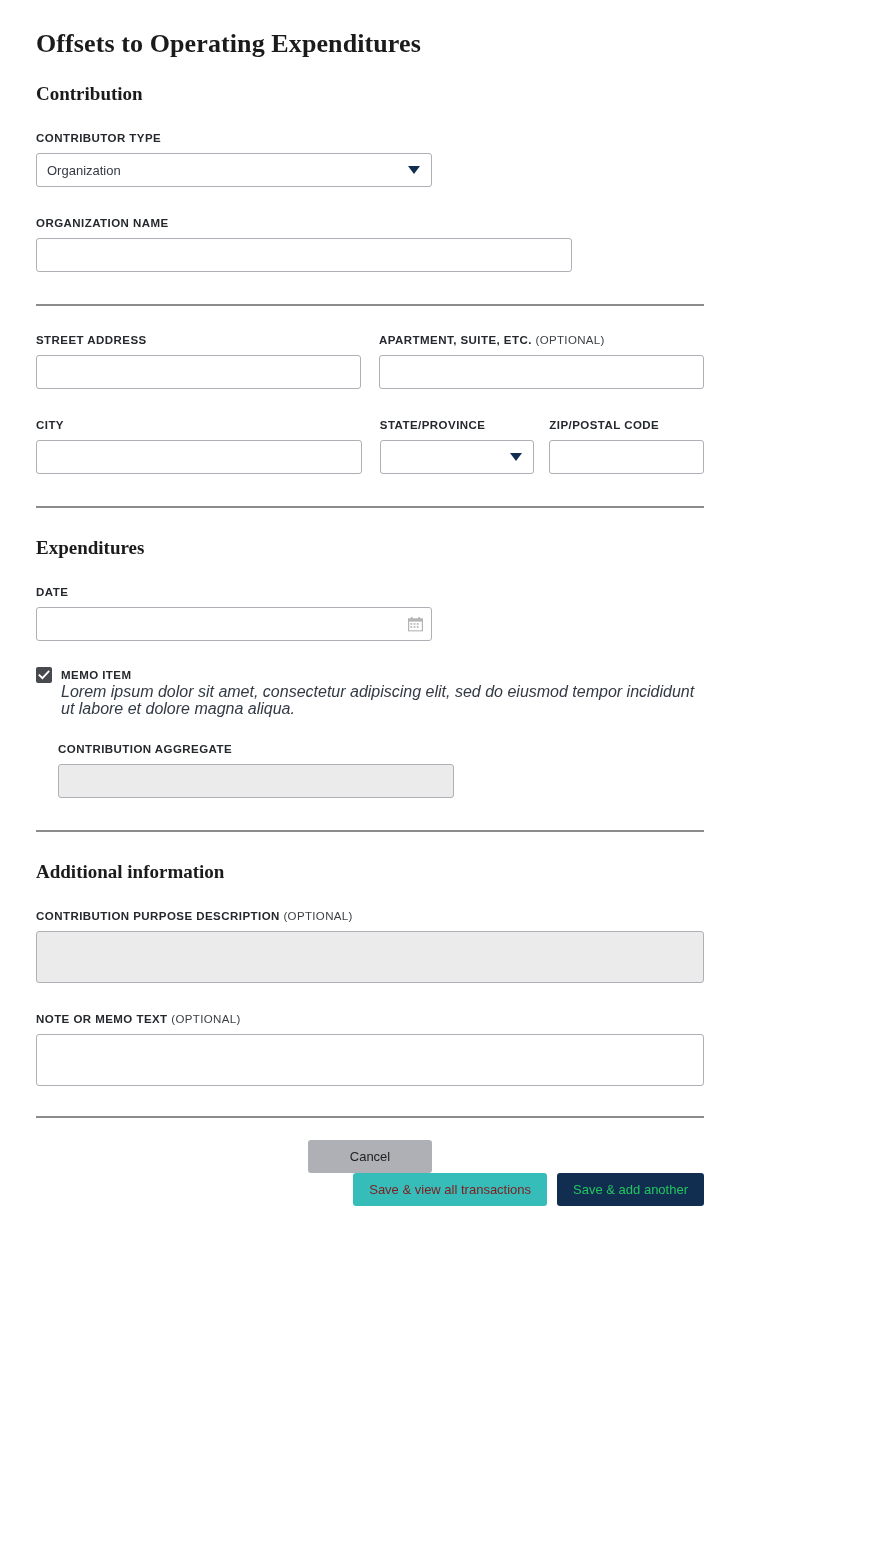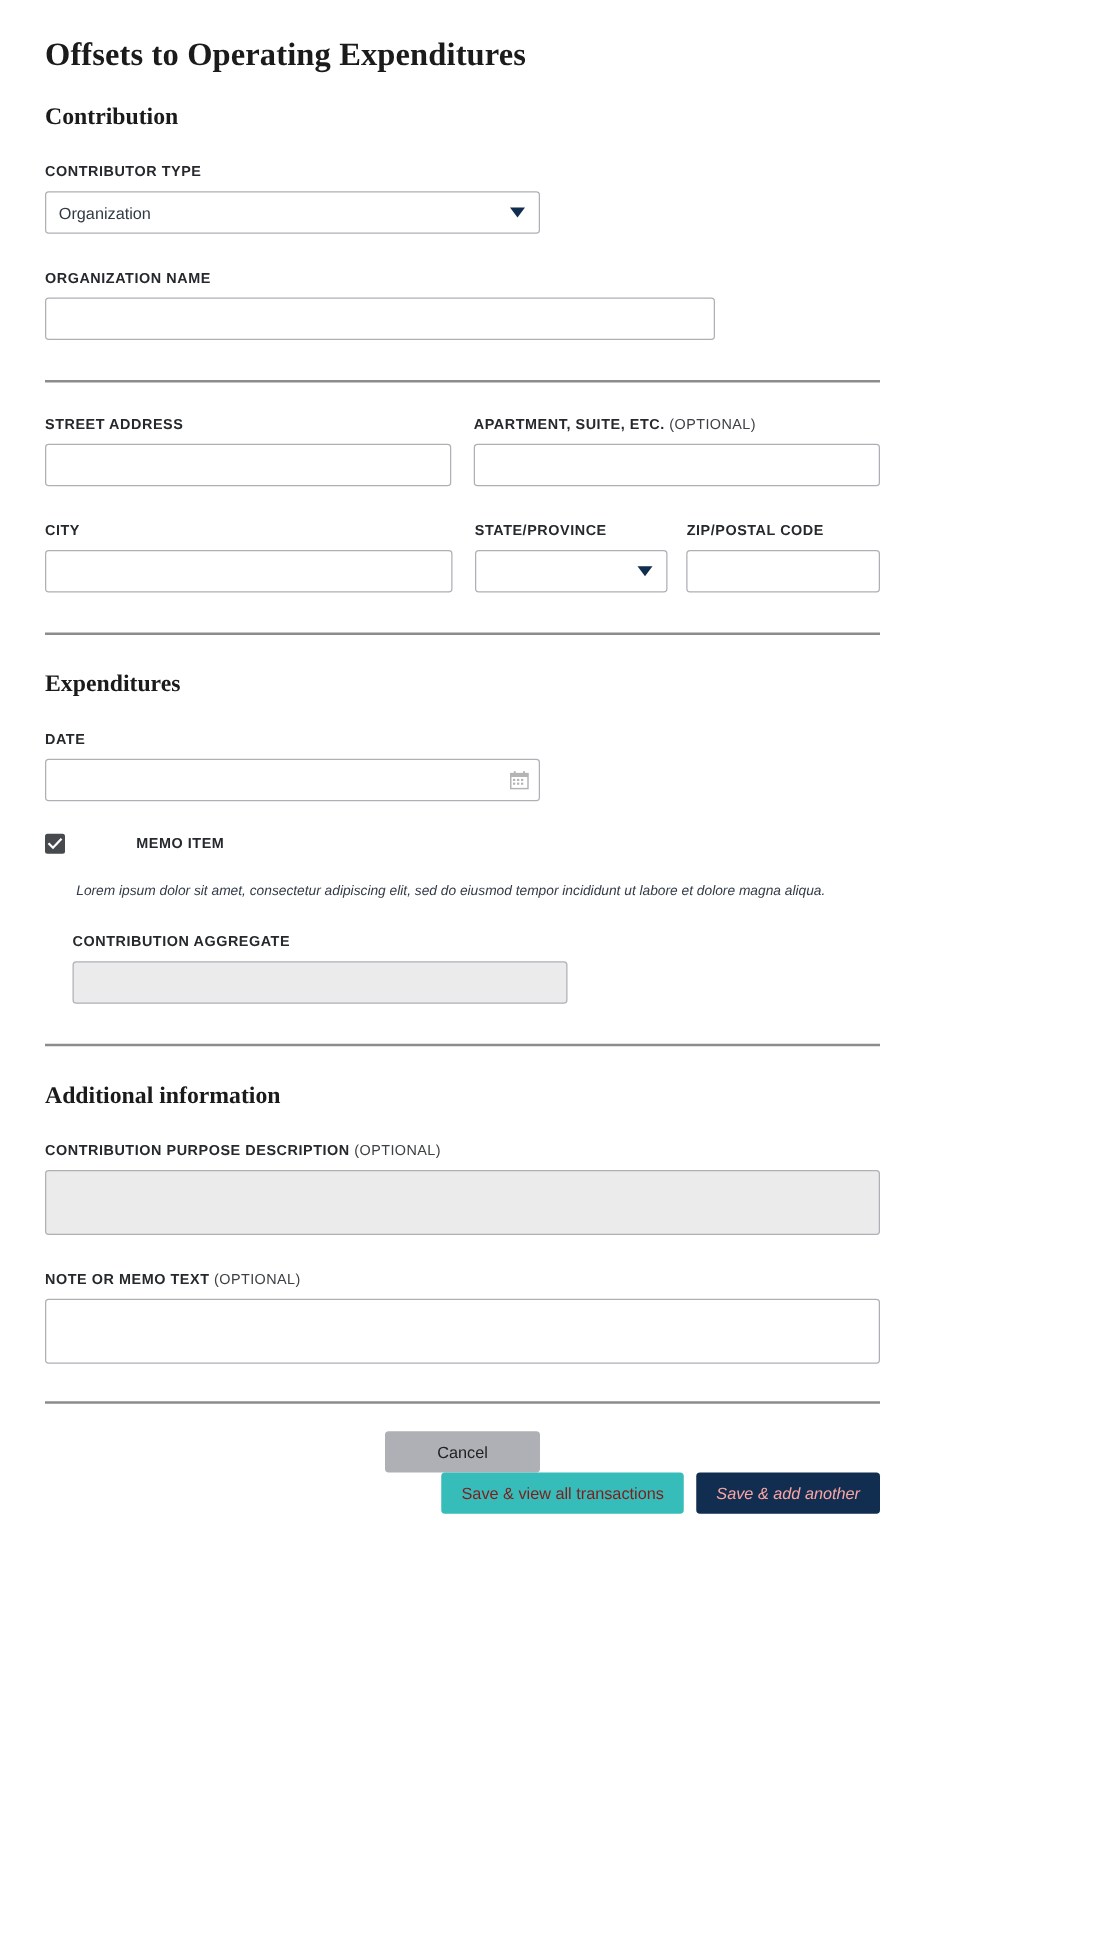--- a/index.html
+++ b/index.html
@@ -144,43 +144,42 @@
     margin: 32px 0 28px 0;
   }
   .divider.pre-actions {
     margin: 30px 0 22px 0;
   }
 
   
   .check-row {
     display: flex;
     align-items: center;
-    margin-bottom: 22px;
-    gap: 48px;
+    margin-bottom: 0;
   }
   .checkbox {
     width: 16px;
     height: 16px;
     background: #46494d;
     border-radius: 2px;
     margin-right: 9px;
     position: relative;
     flex: 0 0 auto;
     cursor: pointer;
   }
   .checkbox svg { display: block; }
   .check-label {
     font-size: 11.5px;
     font-weight: bold;
     letter-spacing: 0.45px;
     text-transform: uppercase;
     color: #25282c;
   }
   .help-text {
-    font-size: 11px;
+    font-size: 16px;
     font-style: italic;
     color: #323a45;
     margin: 0 0 0 25px;
     line-height: 17px;
   }
 
   
   .actions {
     display: flex;
     align-items: center;
@@ -201,22 +200,21 @@
     background: #aeb0b5;
     color: #212121;
     min-width: 124px;
   }
   .btn-teal {
     background: #36bdba;
     color: #7f1d1d;
   }
   .btn-navy {
     background: #112e51;
-    color: #fca5a5;
-    font-style: italic;
+    color: #22c55e;
   }
   .actions-right {
     margin-left: auto;
     display: flex;
     gap: 10px;
   }
 </style>
 </head>
 <body>
 

